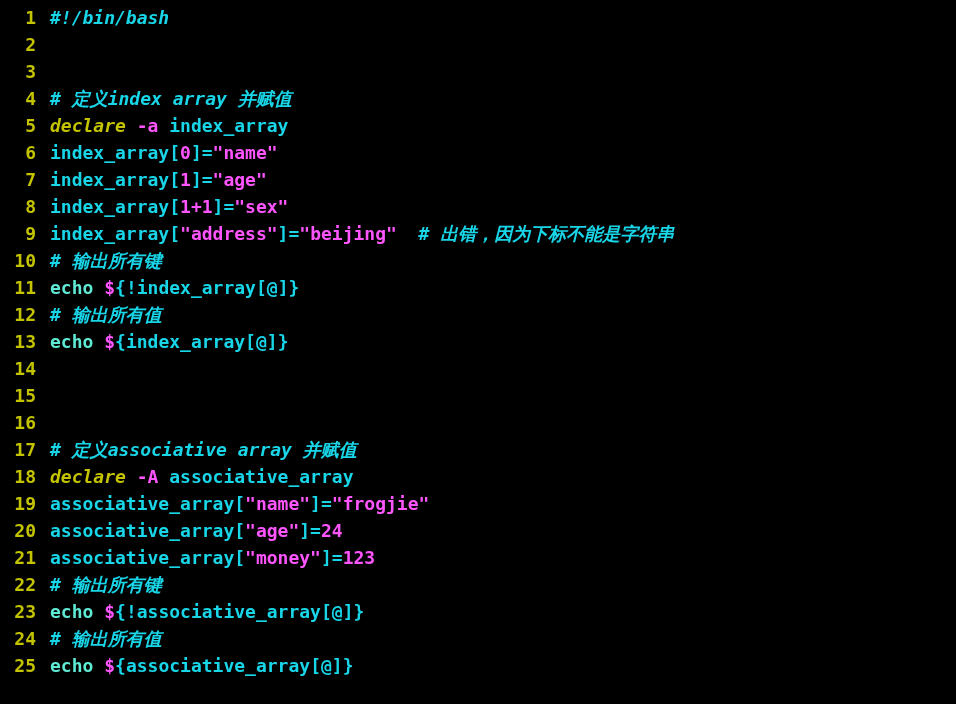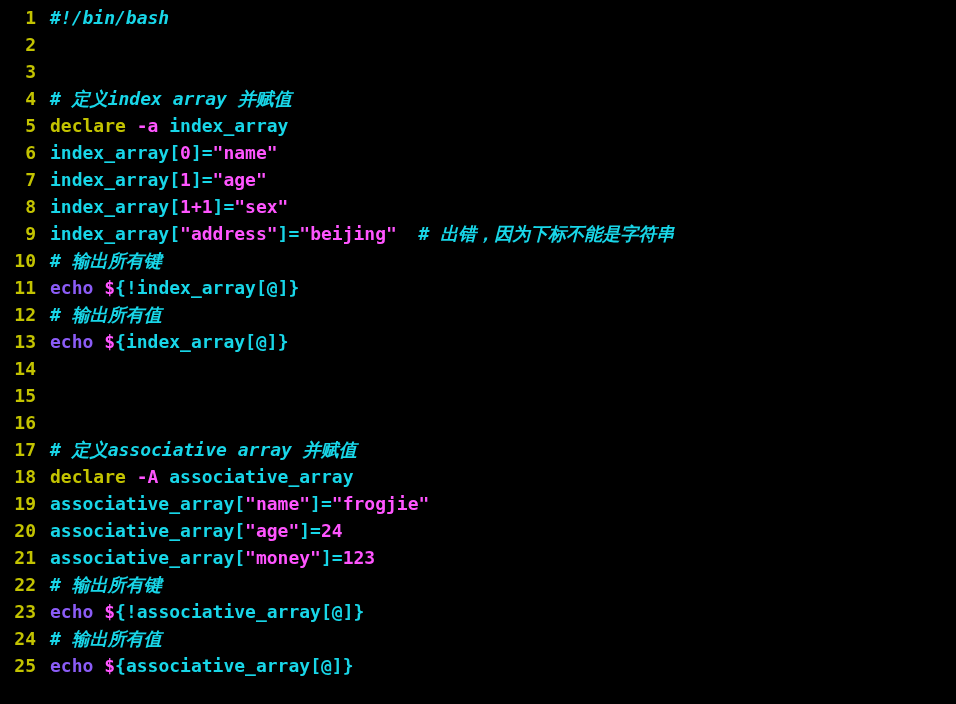--- a/index.html
+++ b/index.html
@@ -20,30 +20,30 @@
     width: 50px;
     text-align: right;
     padding-right: 14px;
     color: #c3c300;
     user-select: none;
     flex-shrink: 0;
   }
   .code { flex: 1; }
 
   .c-comment   { color: #18d6e8; font-style: italic; }   
-  .c-keyword   { color: #c3c300; }   
+  .c-keyword   { color: #c3c300; font-style: italic; }   
   .c-flag      { color: #ff55ff; }   
   .c-ident     { color: #18d6e8; font-weight: bold; }
   .c-var       { color: #18d6e8; }
   .c-plain     { color: #18d6e8; }
   .c-bracket   { color: #18d6e8; }
   .c-num       { color: #ff55ff; }
   .c-eq        { color: #18d6e8; }
   .c-str       { color: #ff55ff; }
-  .c-echo      { color: #8b5cf6; }
+  .c-echo      { color: #5eead4; }
   .c-dollar    { color: #ff55ff; }
   .c-at        { color: #18d6e8; }
   .c-brace     { color: #18d6e8; }
 </style>
 </head>
 <body>
 
 <div class="editor" id="editor"><div class="line"><span class="gutter">1</span><span class="code"><span class="c-comment">#!/bin/bash</span></span></div><div class="line"><span class="gutter">2</span><span class="code"></span></div><div class="line"><span class="gutter">3</span><span class="code"></span></div><div class="line"><span class="gutter">4</span><span class="code"><span class="c-comment"># 定义index array 并赋值</span></span></div><div class="line"><span class="gutter">5</span><span class="code"><span class="c-keyword">declare</span><span class="c-plain"> </span><span class="c-flag">-a</span><span class="c-plain"> </span><span class="c-ident">index_array</span></span></div><div class="line"><span class="gutter">6</span><span class="code"><span class="c-var">index_array</span><span class="c-bracket">[</span><span class="c-num">0</span><span class="c-bracket">]</span><span class="c-eq">=</span><span class="c-str">"name"</span></span></div><div class="line"><span class="gutter">7</span><span class="code"><span class="c-var">index_array</span><span class="c-bracket">[</span><span class="c-num">1</span><span class="c-bracket">]</span><span class="c-eq">=</span><span class="c-str">"age"</span></span></div><div class="line"><span class="gutter">8</span><span class="code"><span class="c-var">index_array</span><span class="c-bracket">[</span><span class="c-num">1+1</span><span class="c-bracket">]</span><span class="c-eq">=</span><span class="c-str">"sex"</span></span></div><div class="line"><span class="gutter">9</span><span class="code"><span class="c-var">index_array</span><span class="c-bracket">[</span><span class="c-str">"address"</span><span class="c-bracket">]</span><span class="c-eq">=</span><span class="c-str">"beijing"</span><span class="c-plain">  </span><span class="c-comment"># 出错，因为下标不能是字符串</span></span></div><div class="line"><span class="gutter">10</span><span class="code"><span class="c-comment"># 输出所有键</span></span></div><div class="line"><span class="gutter">11</span><span class="code"><span class="c-echo">echo</span><span class="c-plain"> </span><span class="c-dollar">$</span><span class="c-brace">{</span><span class="c-var">!index_array</span><span class="c-bracket">[</span><span class="c-at">@</span><span class="c-bracket">]</span><span class="c-brace">}</span></span></div><div class="line"><span class="gutter">12</span><span class="code"><span class="c-comment"># 输出所有值</span></span></div><div class="line"><span class="gutter">13</span><span class="code"><span class="c-echo">echo</span><span class="c-plain"> </span><span class="c-dollar">$</span><span class="c-brace">{</span><span class="c-var">index_array</span><span class="c-bracket">[</span><span class="c-at">@</span><span class="c-bracket">]</span><span class="c-brace">}</span></span></div><div class="line"><span class="gutter">14</span><span class="code"></span></div><div class="line"><span class="gutter">15</span><span class="code"></span></div><div class="line"><span class="gutter">16</span><span class="code"></span></div><div class="line"><span class="gutter">17</span><span class="code"><span class="c-comment"># 定义associative array 并赋值</span></span></div><div class="line"><span class="gutter">18</span><span class="code"><span class="c-keyword">declare</span><span class="c-plain"> </span><span class="c-flag">-A</span><span class="c-plain"> </span><span class="c-ident">associative_array</span></span></div><div class="line"><span class="gutter">19</span><span class="code"><span class="c-var">associative_array</span><span class="c-bracket">[</span><span class="c-str">"name"</span><span class="c-bracket">]</span><span class="c-eq">=</span><span class="c-str">"frogjie"</span></span></div><div class="line"><span class="gutter">20</span><span class="code"><span class="c-var">associative_array</span><span class="c-bracket">[</span><span class="c-str">"age"</span><span class="c-bracket">]</span><span class="c-eq">=</span><span class="c-num">24</span></span></div><div class="line"><span class="gutter">21</span><span class="code"><span class="c-var">associative_array</span><span class="c-bracket">[</span><span class="c-str">"money"</span><span class="c-bracket">]</span><span class="c-eq">=</span><span class="c-num">123</span></span></div><div class="line"><span class="gutter">22</span><span class="code"><span class="c-comment"># 输出所有键</span></span></div><div class="line"><span class="gutter">23</span><span class="code"><span class="c-echo">echo</span><span class="c-plain"> </span><span class="c-dollar">$</span><span class="c-brace">{</span><span class="c-var">!associative_array</span><span class="c-bracket">[</span><span class="c-at">@</span><span class="c-bracket">]</span><span class="c-brace">}</span></span></div><div class="line"><span class="gutter">24</span><span class="code"><span class="c-comment"># 输出所有值</span></span></div><div class="line"><span class="gutter">25</span><span class="code"><span class="c-echo">echo</span><span class="c-plain"> </span><span class="c-dollar">$</span><span class="c-brace">{</span><span class="c-var">associative_array</span><span class="c-bracket">[</span><span class="c-at">@</span><span class="c-bracket">]</span><span class="c-brace">}</span></span></div></div>
 
 </body></html>

